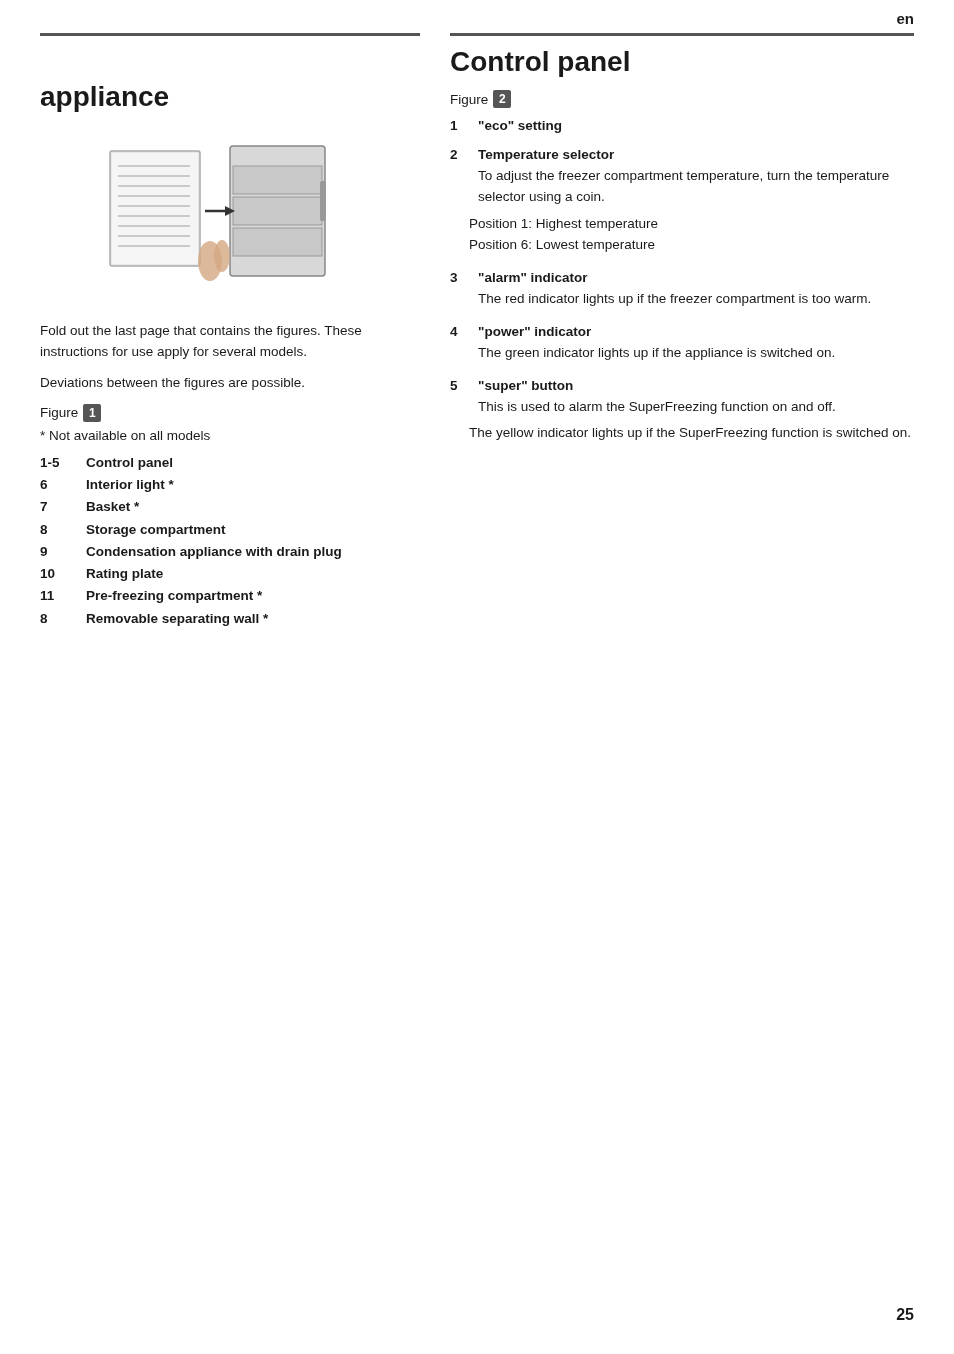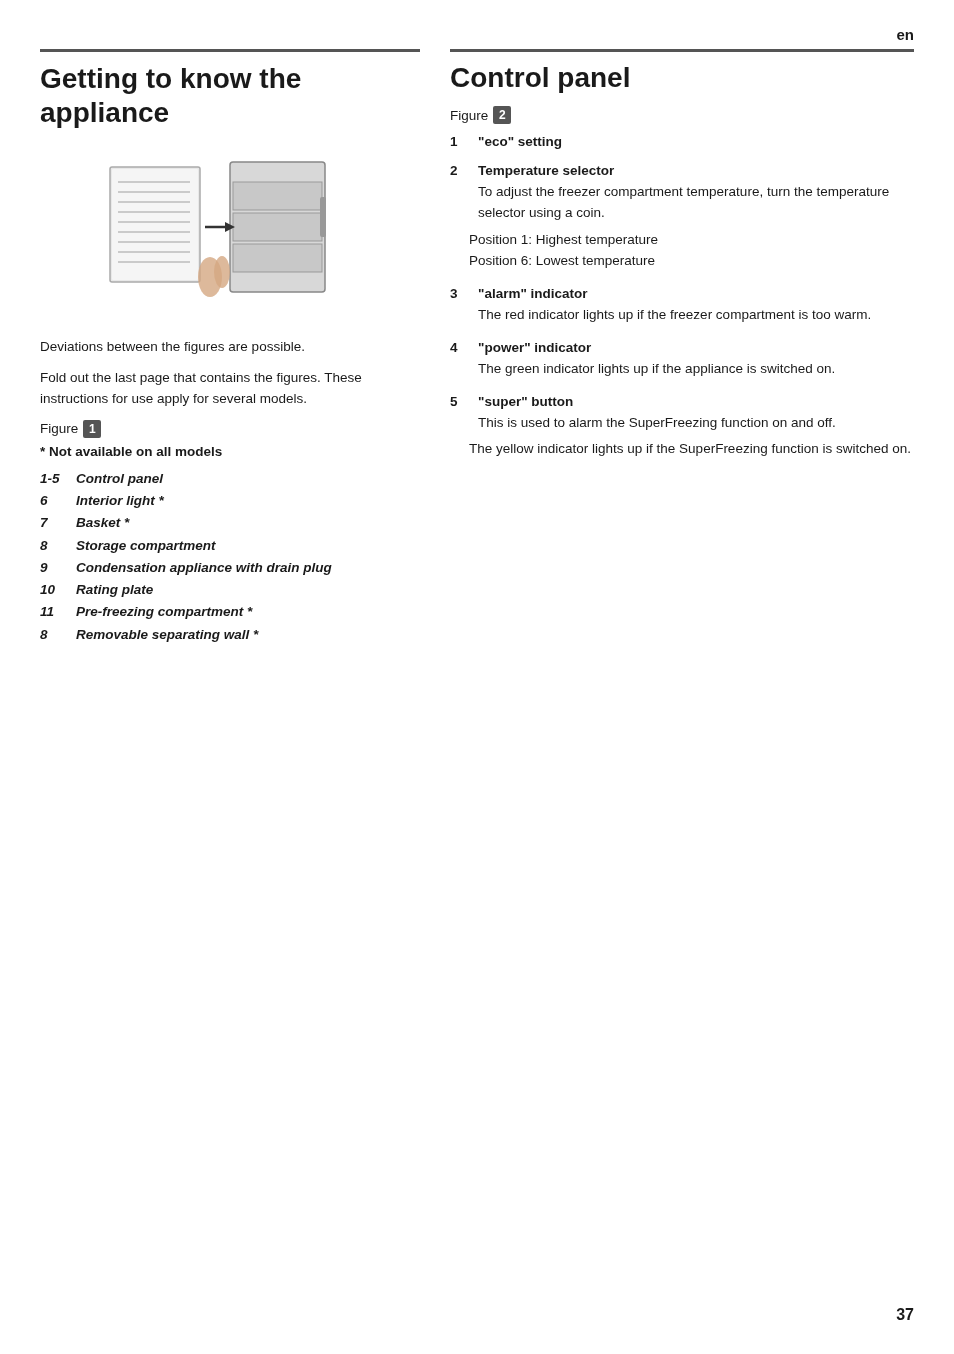--- a/index.html
+++ b/index.html
@@ -23,21 +23,21 @@
       min-height: 1354px;
       padding: 0;
       position: relative;
       background: #fff;
     }
 
     
     .top-bar {
       display: flex;
       justify-content: flex-end;
-      padding: 26px 40px 4px 40px;
+      padding: 10px 40px 4px 40px;
     }
 
     .lang-label {
       font-weight: bold;
       font-size: 15px;
     }
 
     
     .top-rule-row {
       display: flex;
@@ -118,38 +118,36 @@
       font-size: 12px;
       font-weight: bold;
       width: 18px;
       height: 18px;
       border-radius: 2px;
     }
 
     .note-text {
       font-size: 13.5px;
       margin-bottom: 10px;
-      font-weight: bold;
     }
 
     
     .feature-list {
       list-style: none;
       margin: 0;
       padding: 0;
     }
 
     .feature-list li {
       font-size: 13.5px;
       font-weight: bold;
       line-height: 1.5;
       margin-bottom: 2px;
       display: flex;
-      gap: 8px;
-      font-style: italic;
+      gap: 18px;
     }
 
     .feature-list li .num {
       min-width: 28px;
       font-weight: bold;
     }
 
     
     .control-panel-title {
       font-size: 28px;
@@ -227,21 +225,21 @@
 
   <div class="top-rule-row">
     <div class="top-rule-left"></div>
     <div class="top-rule-right"></div>
   </div>
 
   <div class="two-col">
 
     <div class="left-col">
       <div class="section-title">
-        <span>Getting to know the</span><br>
+        <br>
         <span>appliance</span>
       </div>
 
       <div class="appliance-image">
         <svg class="appliance-svg" viewBox="0 0 260 170" xmlns="http://www.w3.org/2000/svg">
 
           <rect x="10" y="20" width="90" height="115" rx="2" fill="#e8e8e8" stroke="#aaa" stroke-width="1.5"></rect>
           <rect x="12" y="22" width="86" height="111" rx="1" fill="#f5f5f5"></rect>
 
           <line x1="18" y1="35" x2="90" y2="35" stroke="#bbb" stroke-width="1.5"></line>
@@ -263,22 +261,22 @@
           <rect x="220" y="50" width="6" height="40" rx="2" fill="#999"></rect>
 
           <line x1="105" y1="80" x2="125" y2="80" stroke="#333" stroke-width="2.5"></line>
           <polygon points="125,75 135,80 125,85" fill="#333"></polygon>
 
           <ellipse cx="110" cy="130" rx="12" ry="20" fill="#d4a882" opacity="0.8"></ellipse>
           <ellipse cx="122" cy="125" rx="8" ry="16" fill="#d4a882" opacity="0.8"></ellipse>
         </svg>
       </div>
 
+      <p class="intro-text">Fold out the last page that contains the figures. These instructions for use apply for several models.</p>
       <p class="intro-text">Deviations between the figures are possible.</p>
-      <p class="intro-text">Fold out the last page that contains the figures. These instructions for use apply for several models.</p>
 
       <div class="figure-label">
         <span>Figure</span>
         <span class="figure-box">1</span>
       </div>
 
       <p class="note-text">* Not available on all models</p>
 
       <ul class="feature-list">
         <li>
@@ -362,15 +360,15 @@
           <span class="cp-num">5</span>
           <span class="cp-label">"super" button</span>
         </div>
         <p class="cp-desc">This is used to alarm the SuperFreezing function on and off.</p>
         <p class="cp-sub">The yellow indicator lights up if the SuperFreezing function is switched on.</p>
       </div>
 
     </div>
   </div>
 
-  <div class="page-number">37</div>
+  <div class="page-number">25</div>
 
 </div>
 
 </body></html>

